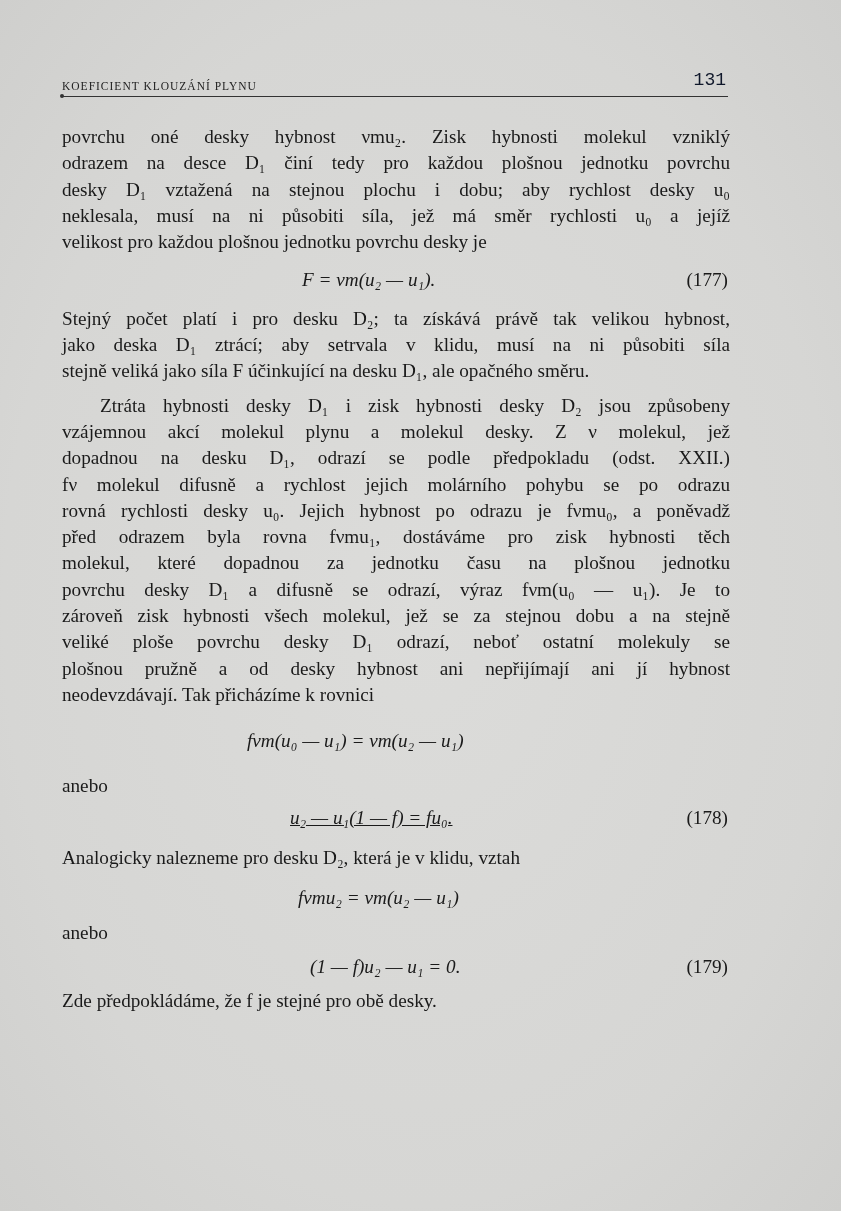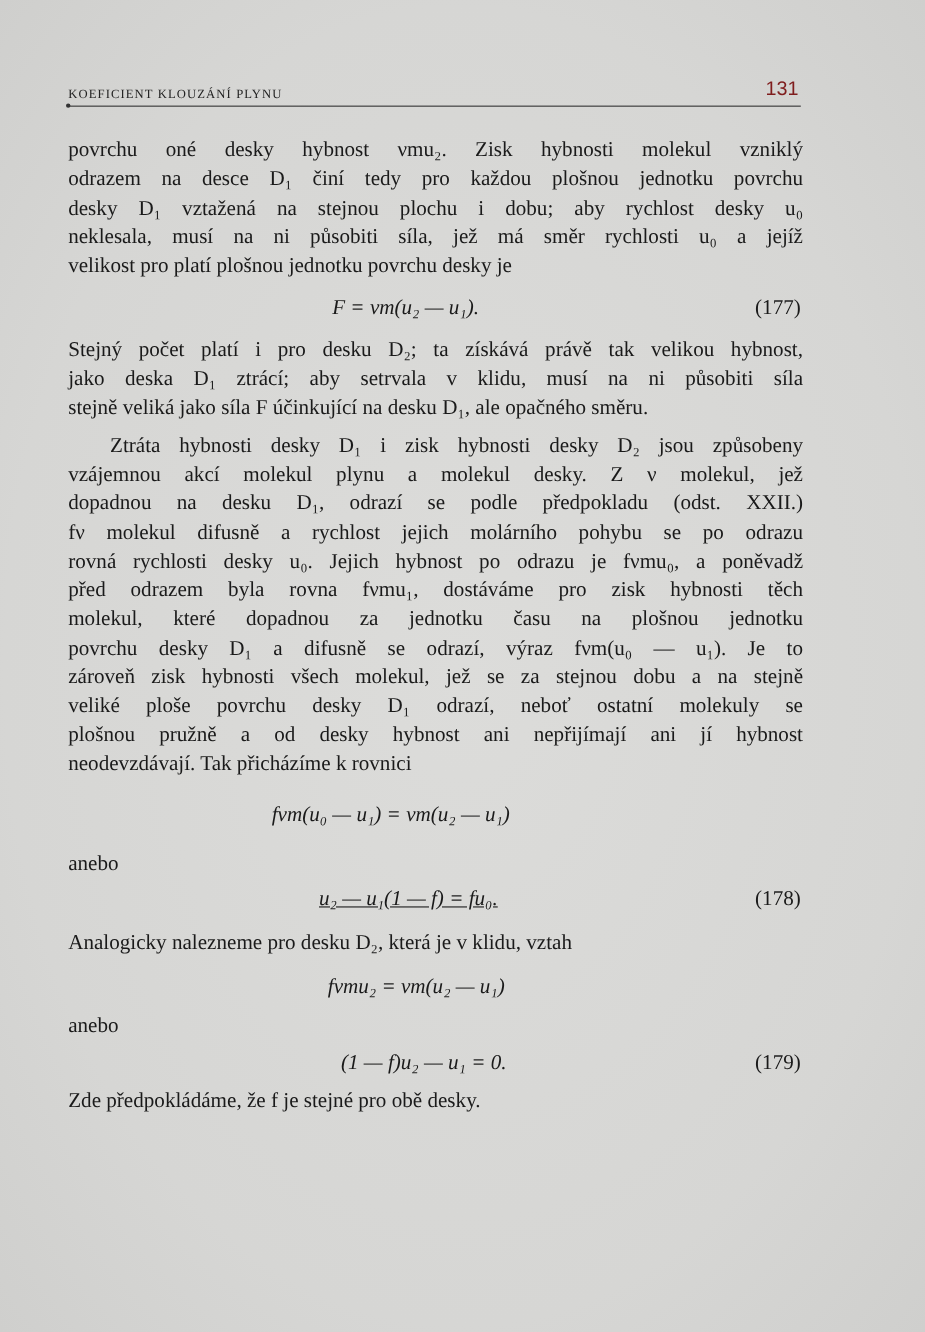--- a/index.html
+++ b/index.html
@@ -16,22 +16,22 @@
   .running-head {
     position: absolute; top: 70px; left: 0; width: 668px; height: 24px;
   }
   .rh-title {
     position: absolute; left: 0; top: 10px;
     font-family: "Liberation Serif", serif;
     font-size: 11.5px; letter-spacing: 1px; color: #222;
   }
   .rh-page {
     position: absolute; right: 4px; top: 0px;
-    font-family: Liberation Sans, sans-serif;
-    font-size: 18px; color: #7f1d1d;
+    font-family: Liberation Mono, monospace;
+    font-size: 18px; color: #0f172a;
   }
   .rh-rule {
     position: absolute; left: 0; top: 26px; width: 666px; height: 0;
     border-top: 1.3px solid #333;
   }
   .rh-dot {
     position: absolute; left: -2px; top: 24px; width: 4px; height: 4px;
     border-radius: 50%; background: #333;
   }
   .body {
@@ -63,21 +63,21 @@
     <div class="rh-rule"></div>
   </div>
 
   <div class="body">
 
     <div>
       <span class="line">povrchu oné desky hybnost νmu₂. Zisk hybnosti molekul vzniklý</span>
       <span class="line">odrazem na desce D₁ činí tedy pro každou plošnou jednotku povrchu</span>
       <span class="line">desky D₁ vztažená na stejnou plochu i dobu; aby rychlost desky u₀</span>
       <span class="line">neklesala, musí na ni působiti síla, jež má směr rychlosti u₀ a jejíž</span>
-      <span class="line last">velikost pro platí plošnou jednotku povrchu desky je</span>
+      <span class="line last">velikost pro každou plošnou jednotku povrchu desky je</span>
     </div>
 
     <div class="gap-eq"></div>
     <div class="eq">
       <span class="expr" style="left:240px;">F = νm(u₂ — u₁).</span>
       <span class="num">(177)</span>
     </div>
     <div class="gap-eq"></div>
 
     <div>

